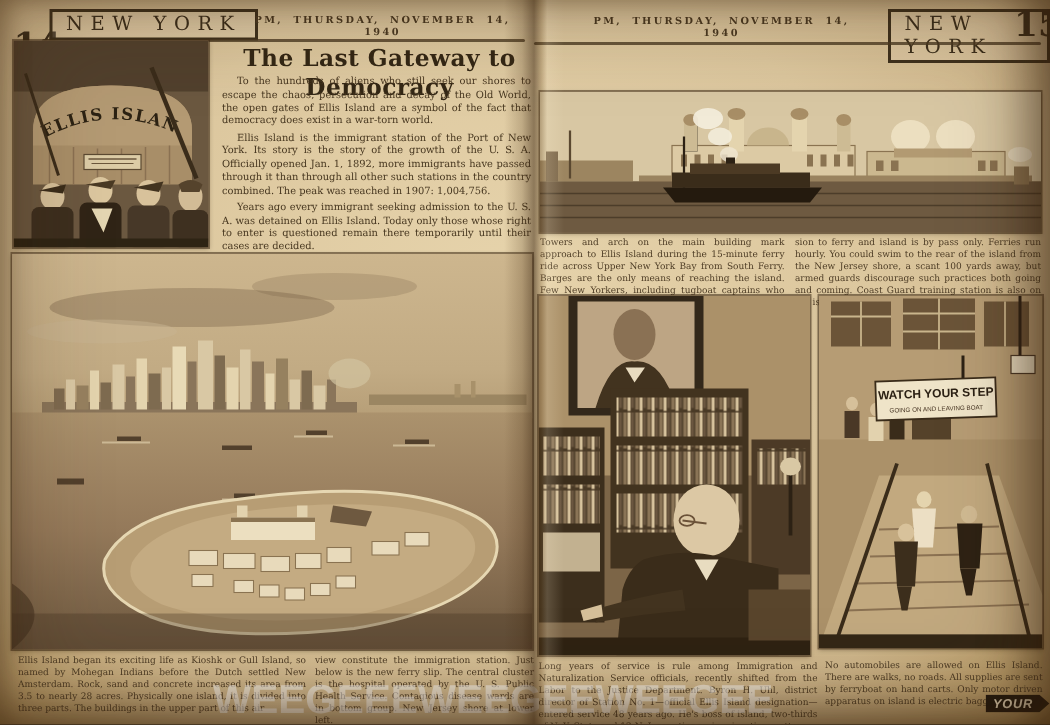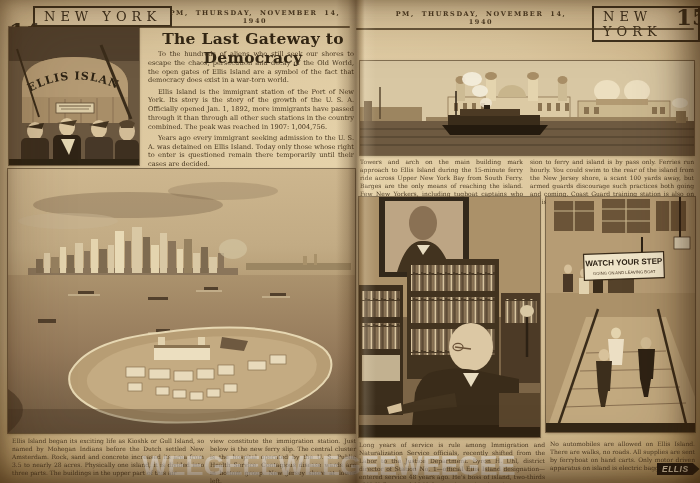--- a/index.html
+++ b/index.html
@@ -389,20 +389,20 @@
       <line x1="134" y1="0" x2="134" y2="40" stroke="#2c2114" stroke-width="2"></line>
       <rect y="226" width="149" height="9" fill="#33271689"></rect>
       <rect y="226" width="149" height="9" fill="#332716"></rect>
     </svg>
   </div>
 
   <div class="abs caption" style="left:359px;top:441px;width:186px;">Long years of service is rule among Immigration and Naturalization Service officials, recently shifted from the Labor to the Justice Department. Byron H. Uhl, district director of Station No. 1—official Ellis Island designation—entered service 48 years ago. He's boss of island, two-thirds of N. Y. State and 12 N. J. counties on immigration matters.</div>
 
   <div class="abs caption" style="left:550px;top:440px;width:145px;">No automobiles are allowed on Ellis Island. There are walks, no roads. All supplies are sent by ferryboat on hand carts. Only motor driven apparatus on island is electric baggage truck.</div>
   <div class="abs" style="left:657px;top:457px;">
-    <span class="more">ELLIS</span>
+    <span class="more">YOUR</span>
   </div>
 
   <div class="abs watermark" style="left:142px;top:451px;">WEEGEEEWEEGEEWEEGEE</div>
 
   <div class="abs spine"></div>
   <div class="abs vignette"></div>
 </div>
 
 </body></html>

